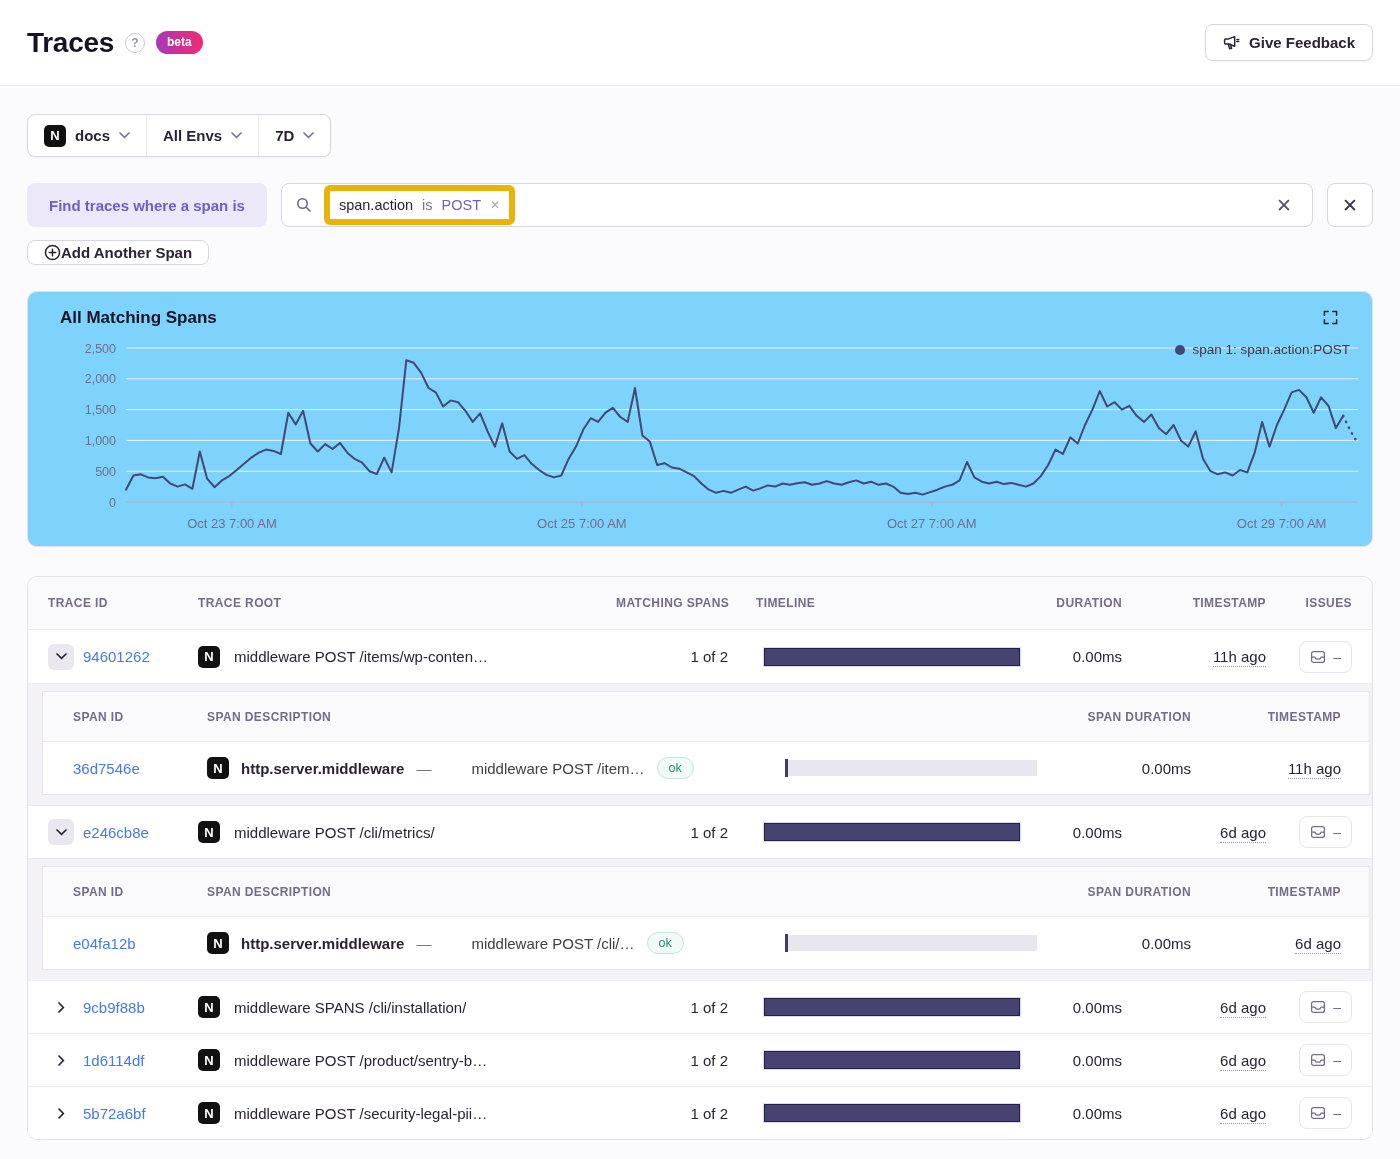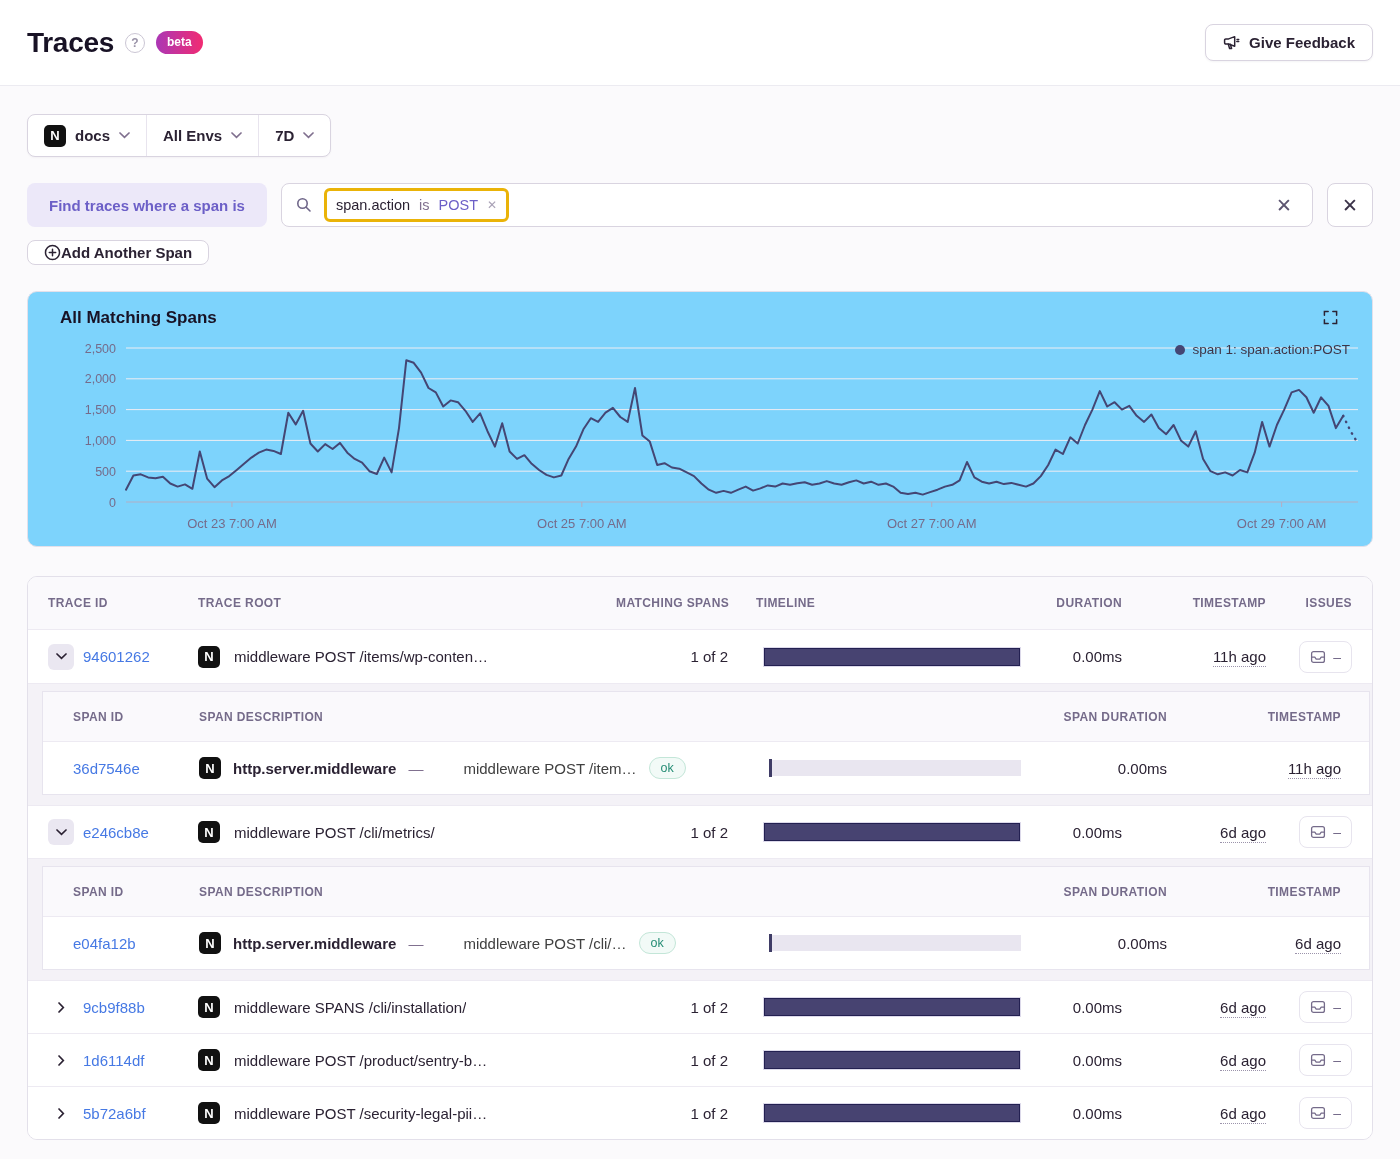--- a/index.html
+++ b/index.html
@@ -57,21 +57,21 @@
   .query-row { display:flex; gap:14px; margin-top:26px; height:44px; align-items:stretch; }
   .query-label {
     background:#ece8f9; color:var(--accent,#6c5fc7); font-weight:700; font-size:15px;
     border-radius:8px; display:flex; align-items:center; padding:0 22px; flex:none;text-align:right;
   }
   .searchbar {
     flex:1; display:flex; align-items:center; gap:12px; background:#fff;
     border:1px solid #d9d4e0; border-radius:8px; padding:0 14px;
   }
   .token {
-    display:inline-flex; align-items:center; gap:9px; border:3px solid #eab308;
+    display:inline-flex; align-items:center; gap:9px; border:6px solid #eab308;
     border-radius:6px; padding:6px 9px; font-size:14.5px; cursor:pointer; background:#fff;
   }
   .tk-key { color:#2b2233; }
   .tk-op  { color:#80708f; }
   .tk-val { color:var(--accent,#6c5fc7); }
   .tk-x   { color:#a9a2b6; font-size:12px; line-height:1; }
   .clear-btn { margin-left:auto; background:none; border:none; color:#5c5470; font-size:19px; padding:4px 6px; }
   .remove-btn {
     flex:none; width:46px; background:#fff; border:1px solid #d9d4e0; border-radius:8px;
     color:#3a3248; font-size:19px;
@@ -138,21 +138,21 @@
     display:flex; align-items:center; gap:7px; background:#fff; border:1px solid #e7e4ee;
     border-radius:8px; padding:7px 10px; color:#756b8a;
   }
   .issues-dash { color:#756b8a; font-size:14px; line-height:1; }
 
   
   .expanded-wrap { background:#f4f2f7; padding:7px 2px 10px 14px; border-top:1px solid #edeaf2; }
   .subcard { background:#fff; border:1px solid #e7e4ee; }
   .sub-head, .srow {
     display:grid; grid-template-columns:136px minmax(0,570px) 280px 118px minmax(0,1fr);
-    align-items:center; padding:0 20px;
+    align-items:center; padding:0 20px;gap:8px;
   }
   .sub-head { height:50px; background:#faf9fc; border-bottom:1px solid #edeaf2; }
   .srow { height:52px; background:#fff; }
   .sub-id { padding-left:10px; }
   .cell-desc { display:flex; align-items:center; gap:12px; min-width:0; font-size:15px; }
   .op { font-weight:700; color:#2b2233; white-space:nowrap; }
   .sep { color:#80708f; }
   .desc-text { color:#404040; white-space:nowrap; overflow:hidden; text-overflow:ellipsis;margin-left:28px; }
   .ok-pill {
     flex:none; border:1px solid #c3e6d8; background:#f2faf7; color:#268d75;

